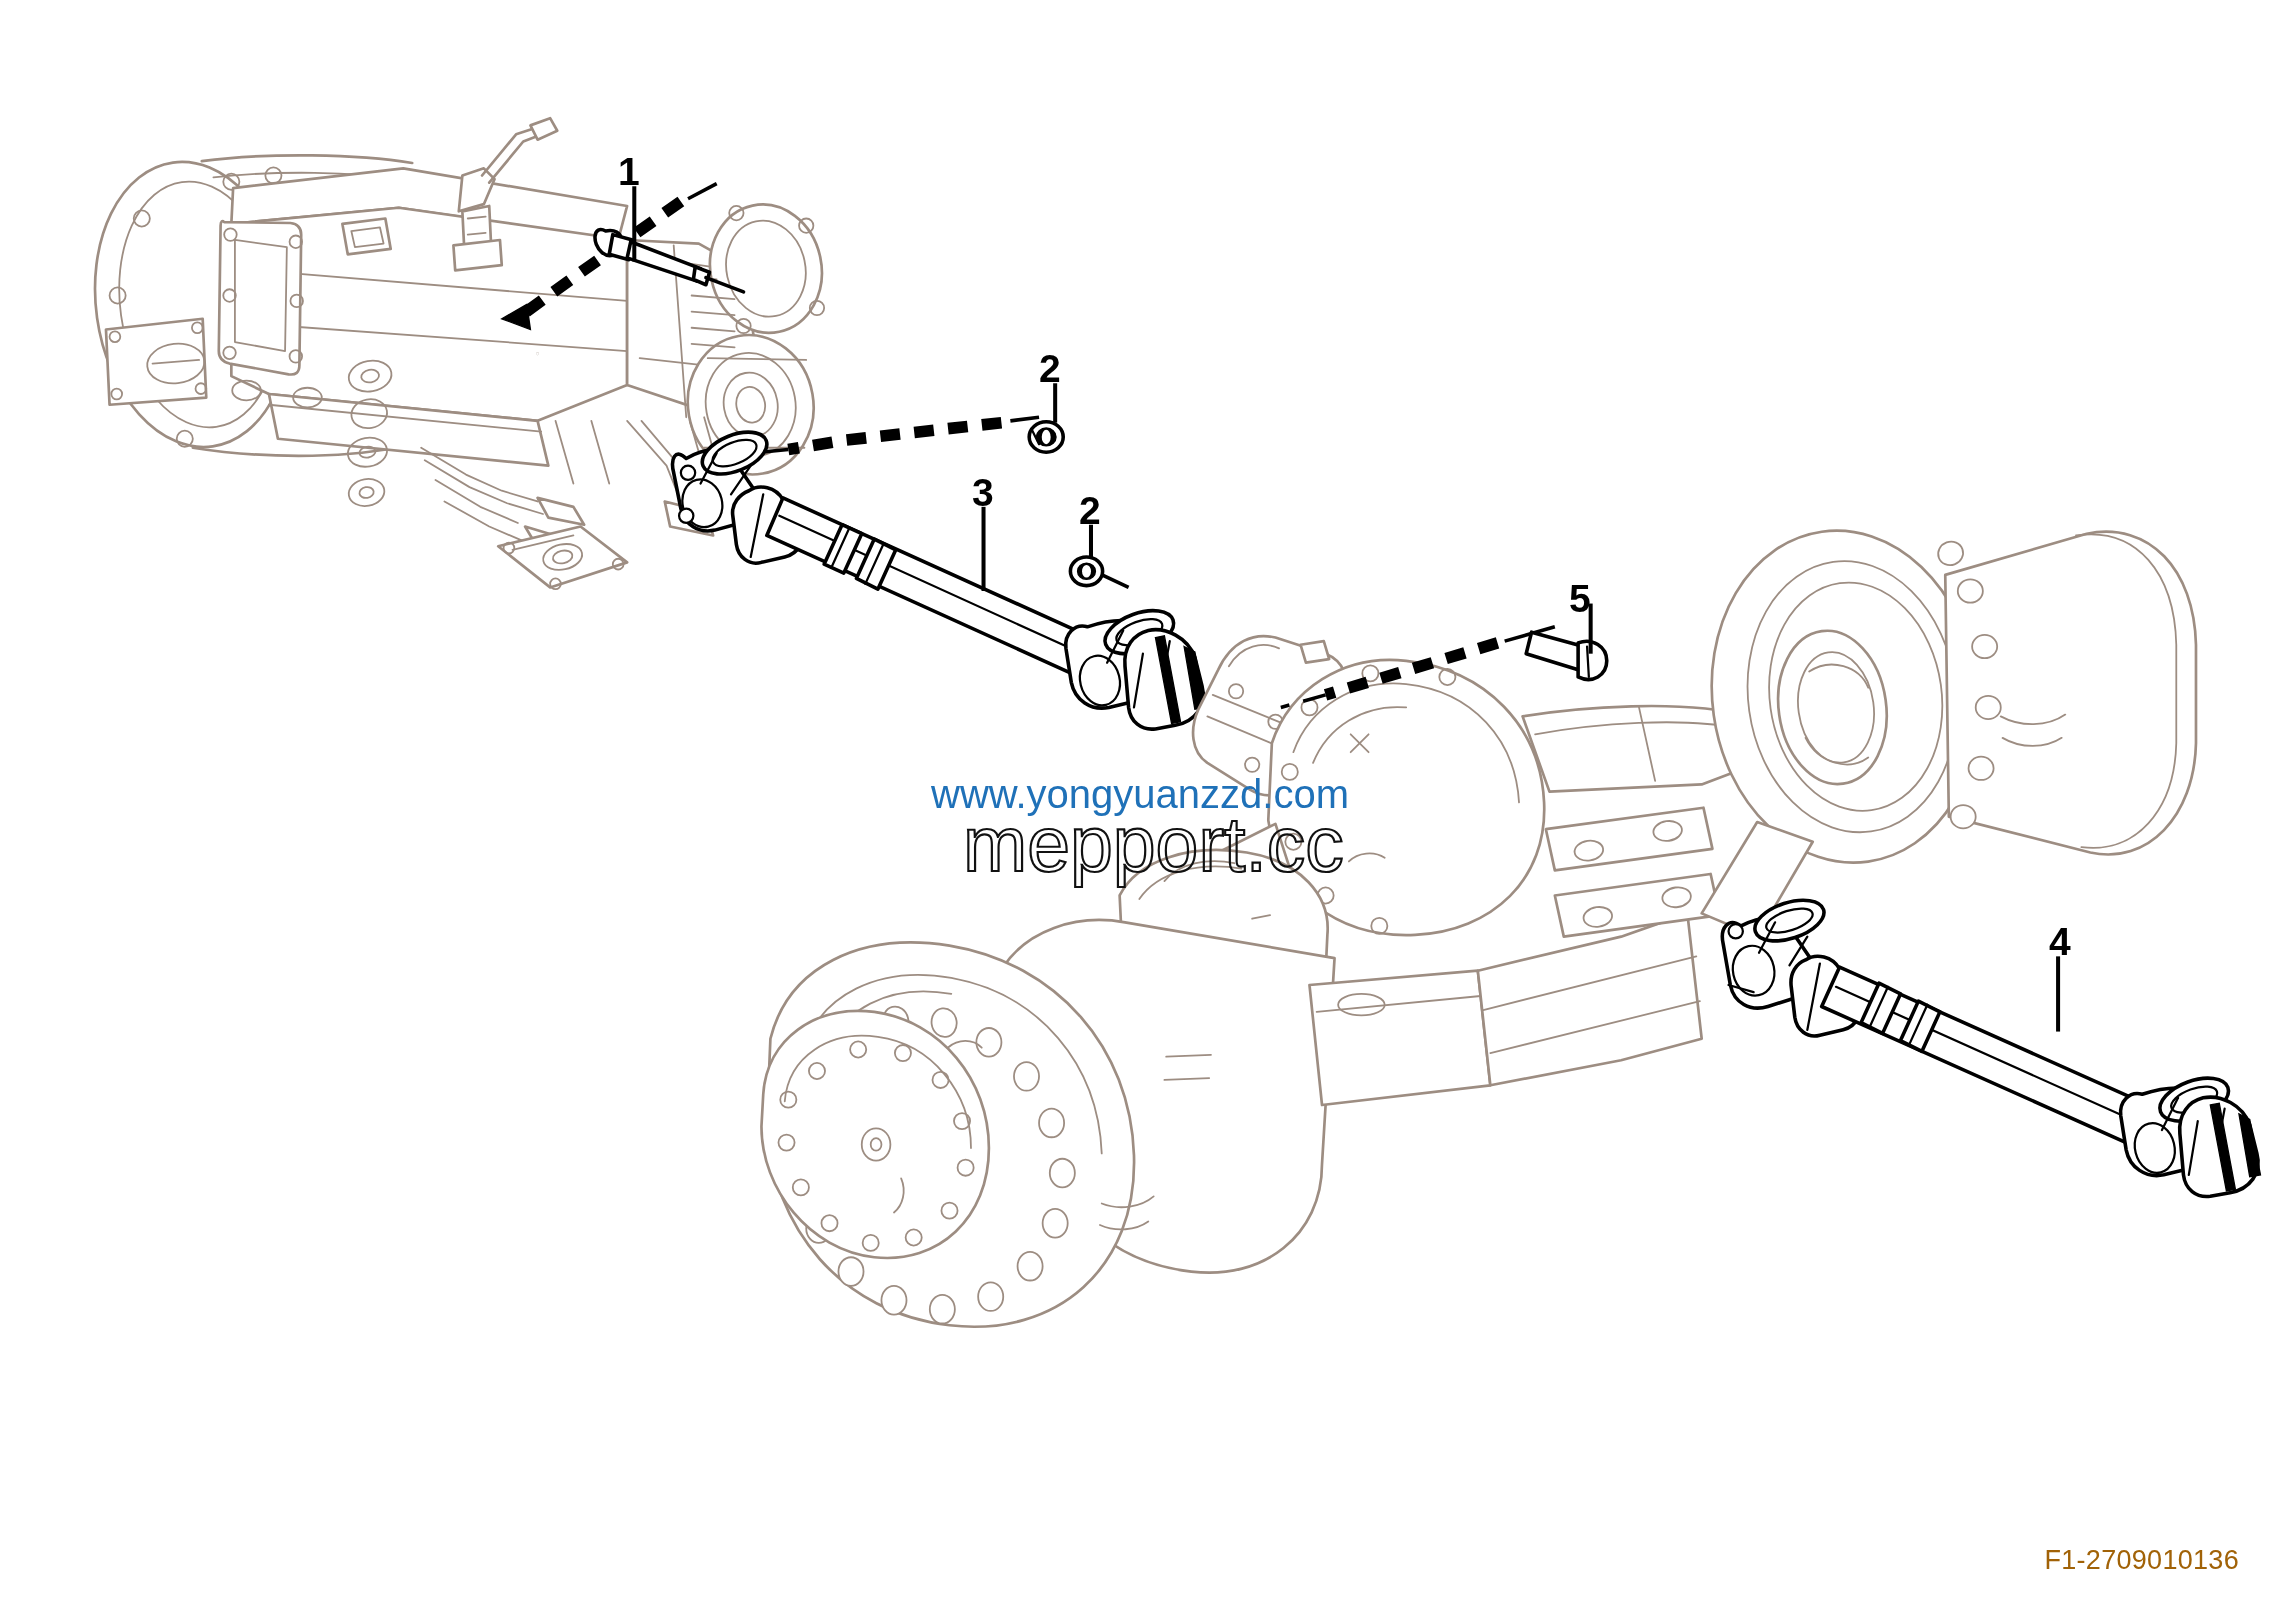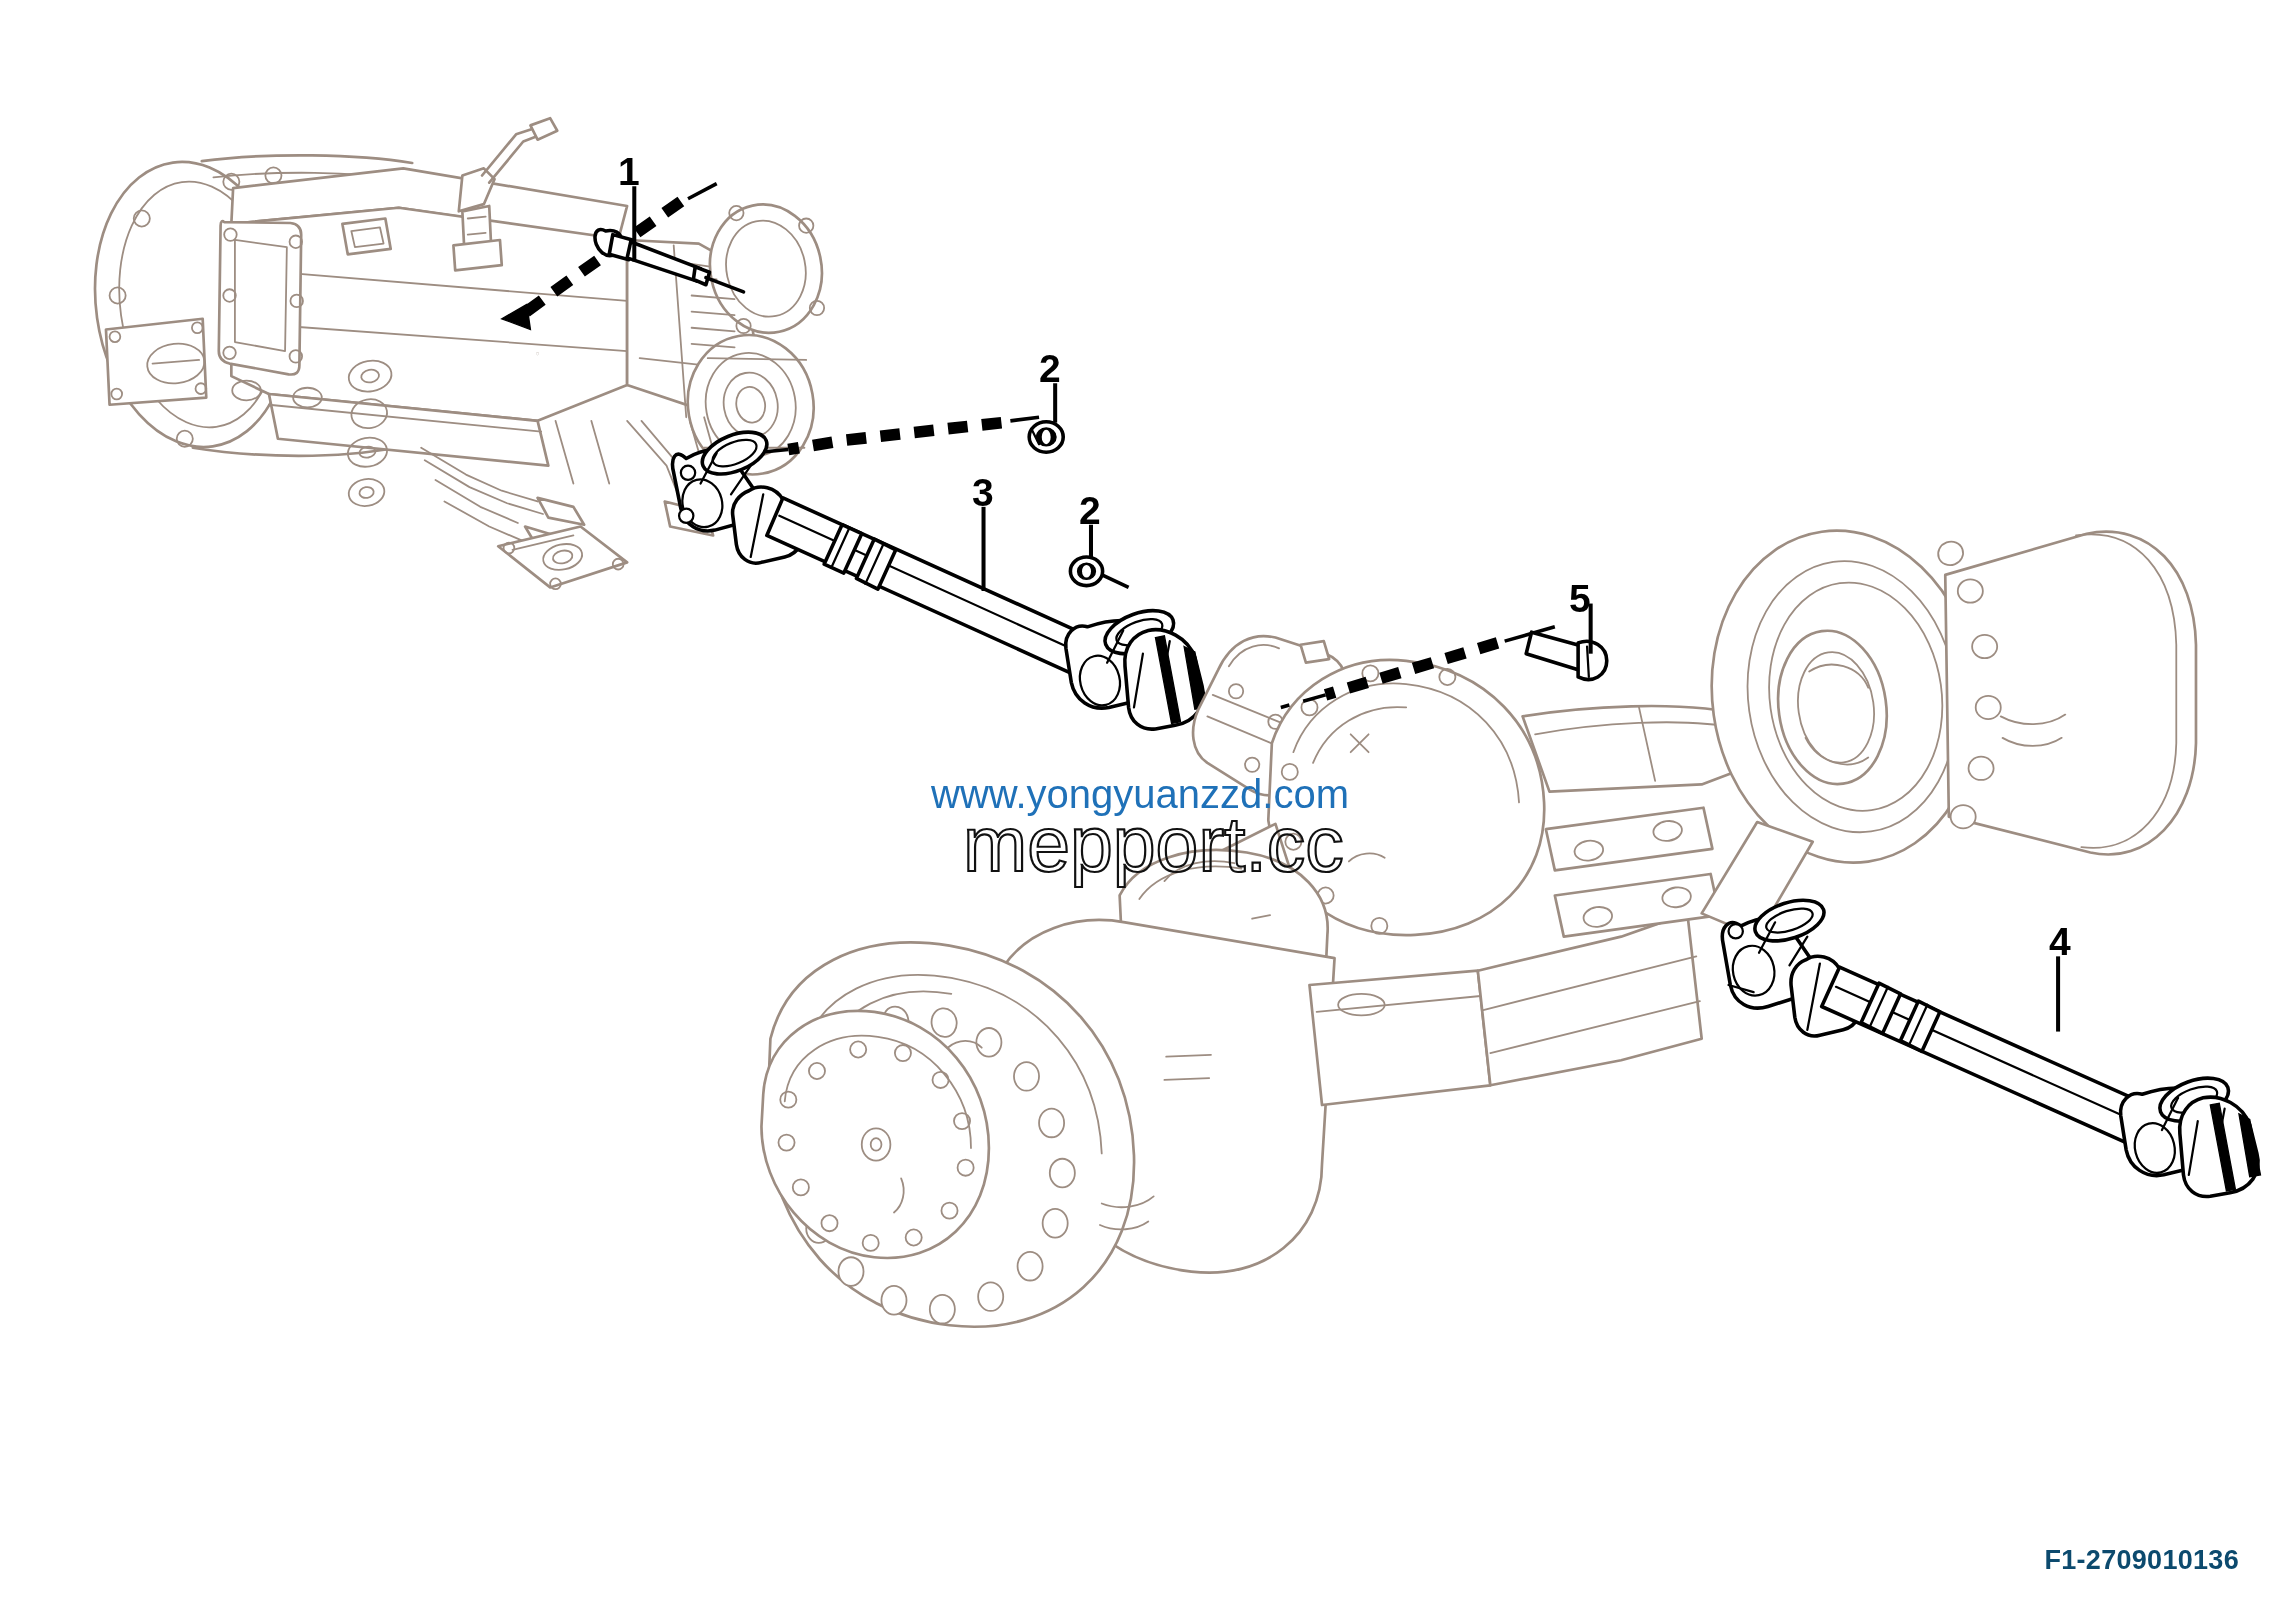--- a/index.html
+++ b/index.html
@@ -33,22 +33,22 @@
     color: #000000;
     line-height: 1;
     user-select: none;
   }
   #figure-id {
     position: absolute;
     right: 54px;
     bottom: 43px;
     font-family: "Liberation Sans", sans-serif;
     font-size: 27px;
-    font-weight: bold;
-    color: #0c4a6e;
+    font-weight: normal;
+    color: #a16207;
     letter-spacing: 0.3px;
   }
   .watermark {
     position: absolute;
     white-space: nowrap;
     user-select: none;
     pointer-events: none;
     font-family: "Liberation Sans", sans-serif;
   }
   #wm-blue {

